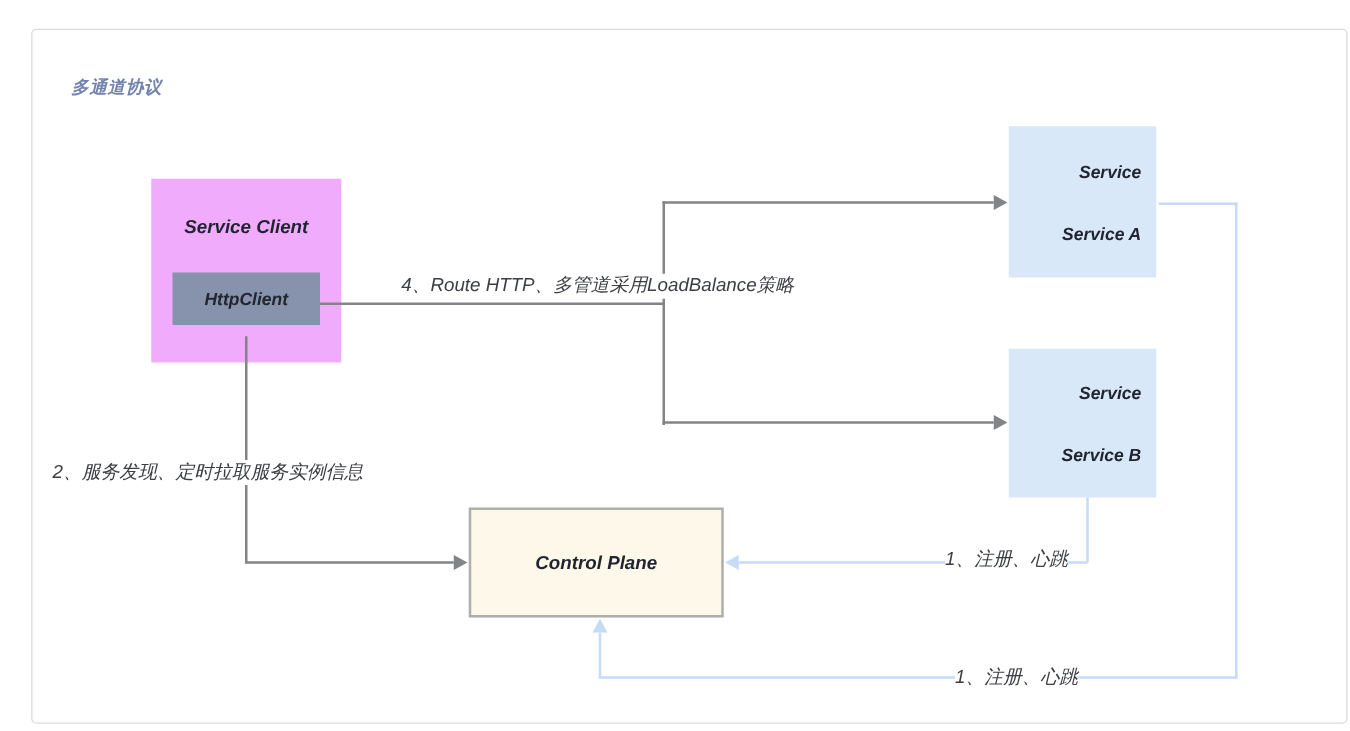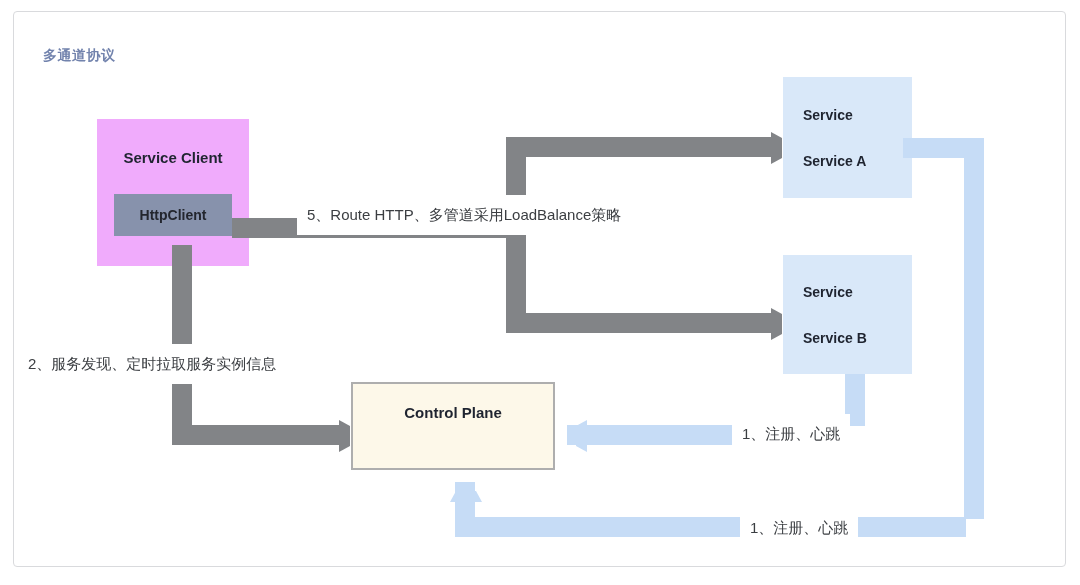--- a/index.html
+++ b/index.html
@@ -1,15 +1,15 @@
 <!DOCTYPE html>
 <html><head>
 <meta charset="utf-8">
 <style>
-  * { margin: 0; padding: 10px; box-sizing: border-box; }
+  * { margin: 12px; padding: 0; box-sizing: border-box; font-style: italic; }
   html, body {
     width: 1080px; height: 585px;
     background: #ffffff;
     font-family: "Liberation Sans", "DejaVu Sans", sans-serif;
   }
   .canvas {
     position: absolute;
     left: 13px; top: 11px;
     width: 1053px; height: 556px;
     background: #ffffff;
@@ -40,36 +40,36 @@
   }
   .node-http-client {
     left: 100px; top: 182px;
     width: 118px; height: 42px;
     background: #8792ac;
     font-size: 14px;
     color: #23262e;
     display: flex; align-items: center; justify-content: center;
   }
   .node-instance {
-    width: 129px;
+    width: 118px;
     background: #d9e8f9;
     font-size: 14px;
     display: flex; flex-direction: column;
-    align-items: flex-start; justify-content: center;
+    align-items: flex-end; justify-content: center;
     line-height: 26px;
   }
   .node-instance-a { left: 769px; top: 65px; height: 121px; }
   .node-instance-b { left: 769px; top: 243px; height: 119px; }
   .node-control-plane {
     left: 337px; top: 370px;
     width: 204px; height: 88px;
     background: #fdf8e9;
     border: 2px solid #aeaeae;
     font-size: 15px;
-    display: flex; justify-content: center;
+    display: flex; align-items: center; justify-content: center;
   }
   .edge { position: absolute; }
   .edge.gray { background: #828487; }
   .edge.blue { background: #c6dcf6; }
   .h { height: 2px; }
   .v { width: 2px; }
   .arrow { position: absolute; width: 0; height: 0; }
   .arrow-right-gray {
     border-top: 6px solid transparent;
     border-bottom: 6px solid transparent;
@@ -142,18 +142,18 @@
   <div class="edge blue v" style="left:831px; top:362px; height:52px;"></div>
   <div class="edge blue h" style="left:553px; top:413px; width:279px;"></div>
   <div class="arrow arrow-left-blue" style="left:542px; top:408px;"></div>
 
   <div class="edge blue h" style="left:889px; top:126px; width:63px;"></div>
   <div class="edge blue v" style="left:950px; top:126px; height:381px;"></div>
   <div class="edge blue h" style="left:441px; top:505px; width:511px;"></div>
   <div class="edge blue v" style="left:441px; top:470px; height:37px;"></div>
   <div class="arrow arrow-up-blue" style="left:436px; top:459px;"></div>
 
-  <div class="edge-label lbl-route">5、Route HTTP、多管道采用LoadBalance策略</div>
+  <div class="edge-label lbl-route">4、Route HTTP、多管道采用LoadBalance策略</div>
   <div class="edge-label lbl-discovery">2、服务发现、定时拉取服务实例信息</div>
   <div class="edge-label lbl-register-b">1、注册、心跳</div>
   <div class="edge-label lbl-register-a">1、注册、心跳</div>
 
 </div>
 
 </body></html>

